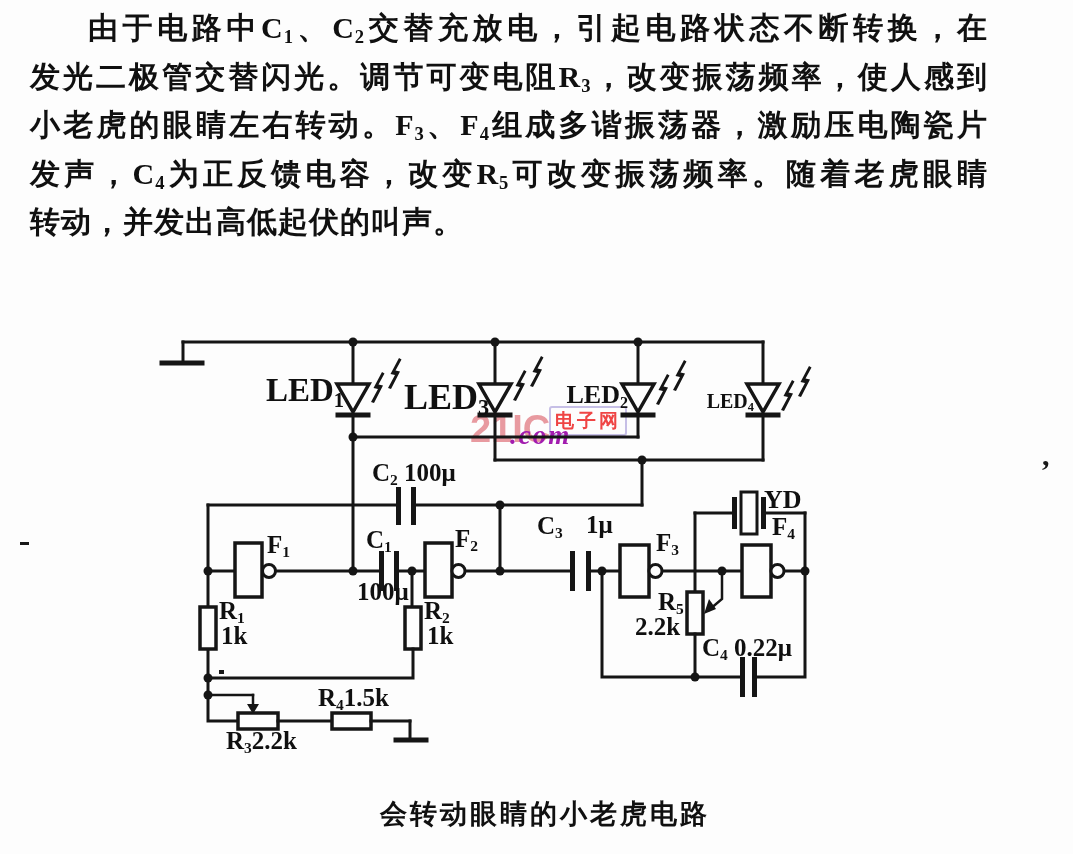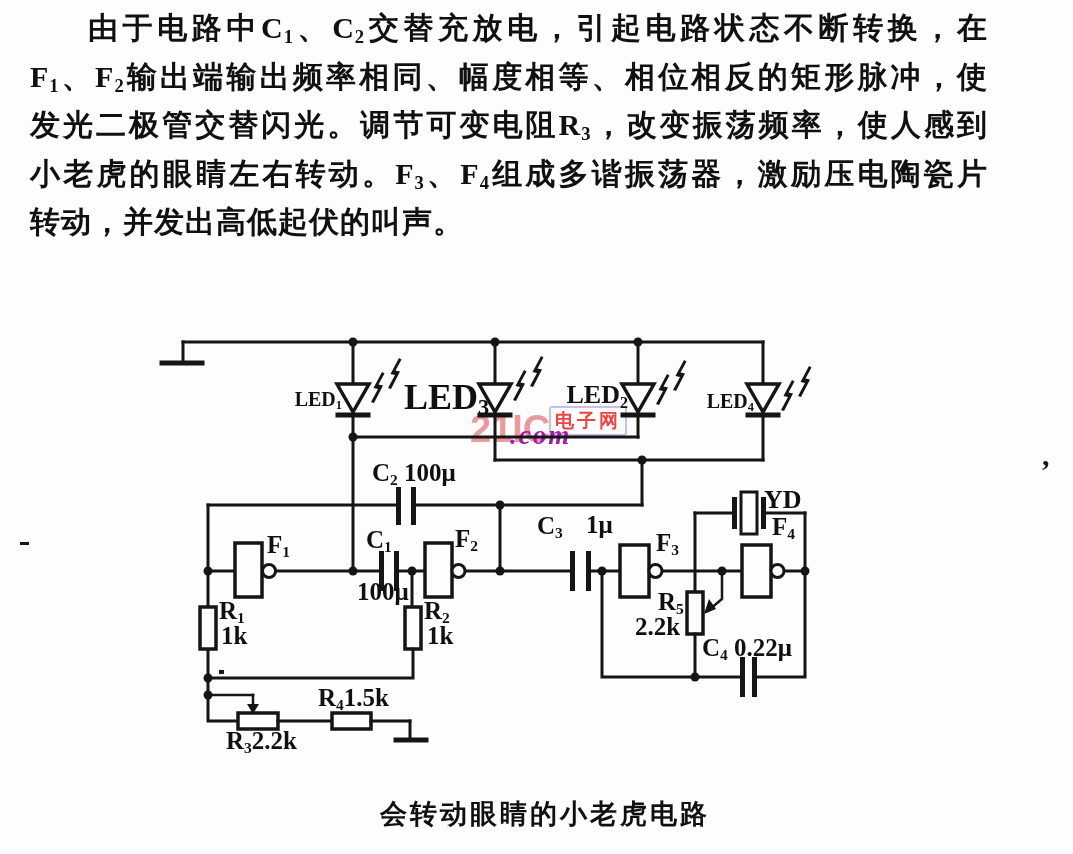--- a/index.html
+++ b/index.html
@@ -31,23 +31,23 @@
            font-size:27px;font-weight:bold;letter-spacing:3px;}
   .artifact{position:absolute;z-index:2;font-weight:bold;color:#181818;}
 </style>
 </head>
 <body>
 
 <div class="page">
 
   <div class="paragraph">
     <div class="pline first">由于电路中C<sub>1</sub>、C<sub>2</sub>交替充放电，引起电路状态不断转换，在</div>
-    <div class="pline">F<sub>1</sub>、F<sub>2</sub>输出端输出频率相同、幅度相等、相位相反的矩形脉冲，使</div>
     <div class="pline">发光二极管交替闪光。调节可变电阻R<sub>3</sub>，改变振荡频率，使人感到</div>
     <div class="pline">小老虎的眼睛左右转动。F<sub>3</sub>、F<sub>4</sub>组成多谐振荡器，激励压电陶瓷片</div>
+    <div class="pline">发声，C<sub>4</sub>为正反馈电容，改变R<sub>5</sub>可改变振荡频率。随着老虎眼睛</div>
     <div class="pline last">转动，并发出高低起伏的叫声。</div>
   </div>
 
   <div class="watermark">
     <span class="wm-logo">21IC</span>
     <span class="wm-badge">电子网</span>
     <span class="wm-com">.com</span>
   </div>
 
   <svg class="circuit" width="1073" height="854" viewBox="0 0 1073 854">
@@ -216,21 +216,21 @@
       </g>
 
       <g fill="#181818" stroke="none">
         <rect x="219" y="670" width="5" height="4"></rect>
         <rect x="20" y="542" width="9" height="3"></rect>
       </g>
     </g>
   </svg>
 
   <div class="labels">
-    <div class="lbl right" style="left:266px;top:388px;width:76px;font-size:20px">LED<sub>1</sub></div>
+    <div class="lbl right" style="left:266px;top:372px;width:76px;font-size:33px">LED<sub>1</sub></div>
     <div class="lbl right" style="left:404px;top:376px;width:76px;font-size:36px">LED<sub>3</sub></div>
     <div class="lbl right" style="left:552px;top:380px;width:76px;font-size:26px">LED<sub>2</sub></div>
     <div class="lbl right" style="left:676px;top:390px;width:78px;font-size:20px">LED<sub>4</sub></div>
     <div class="lbl" style="left:372px;top:459px">C<sub>2</sub> 100μ</div>
     <div class="lbl" style="left:366px;top:526px">C<sub>1</sub></div>
     <div class="lbl" style="left:357px;top:578px">100μ</div>
     <div class="lbl" style="left:267px;top:531px">F<sub>1</sub></div>
     <div class="lbl" style="left:455px;top:525px">F<sub>2</sub></div>
     <div class="lbl" style="left:537px;top:512px">C<sub>3</sub></div>
     <div class="lbl" style="left:586px;top:511px">1μ</div>

